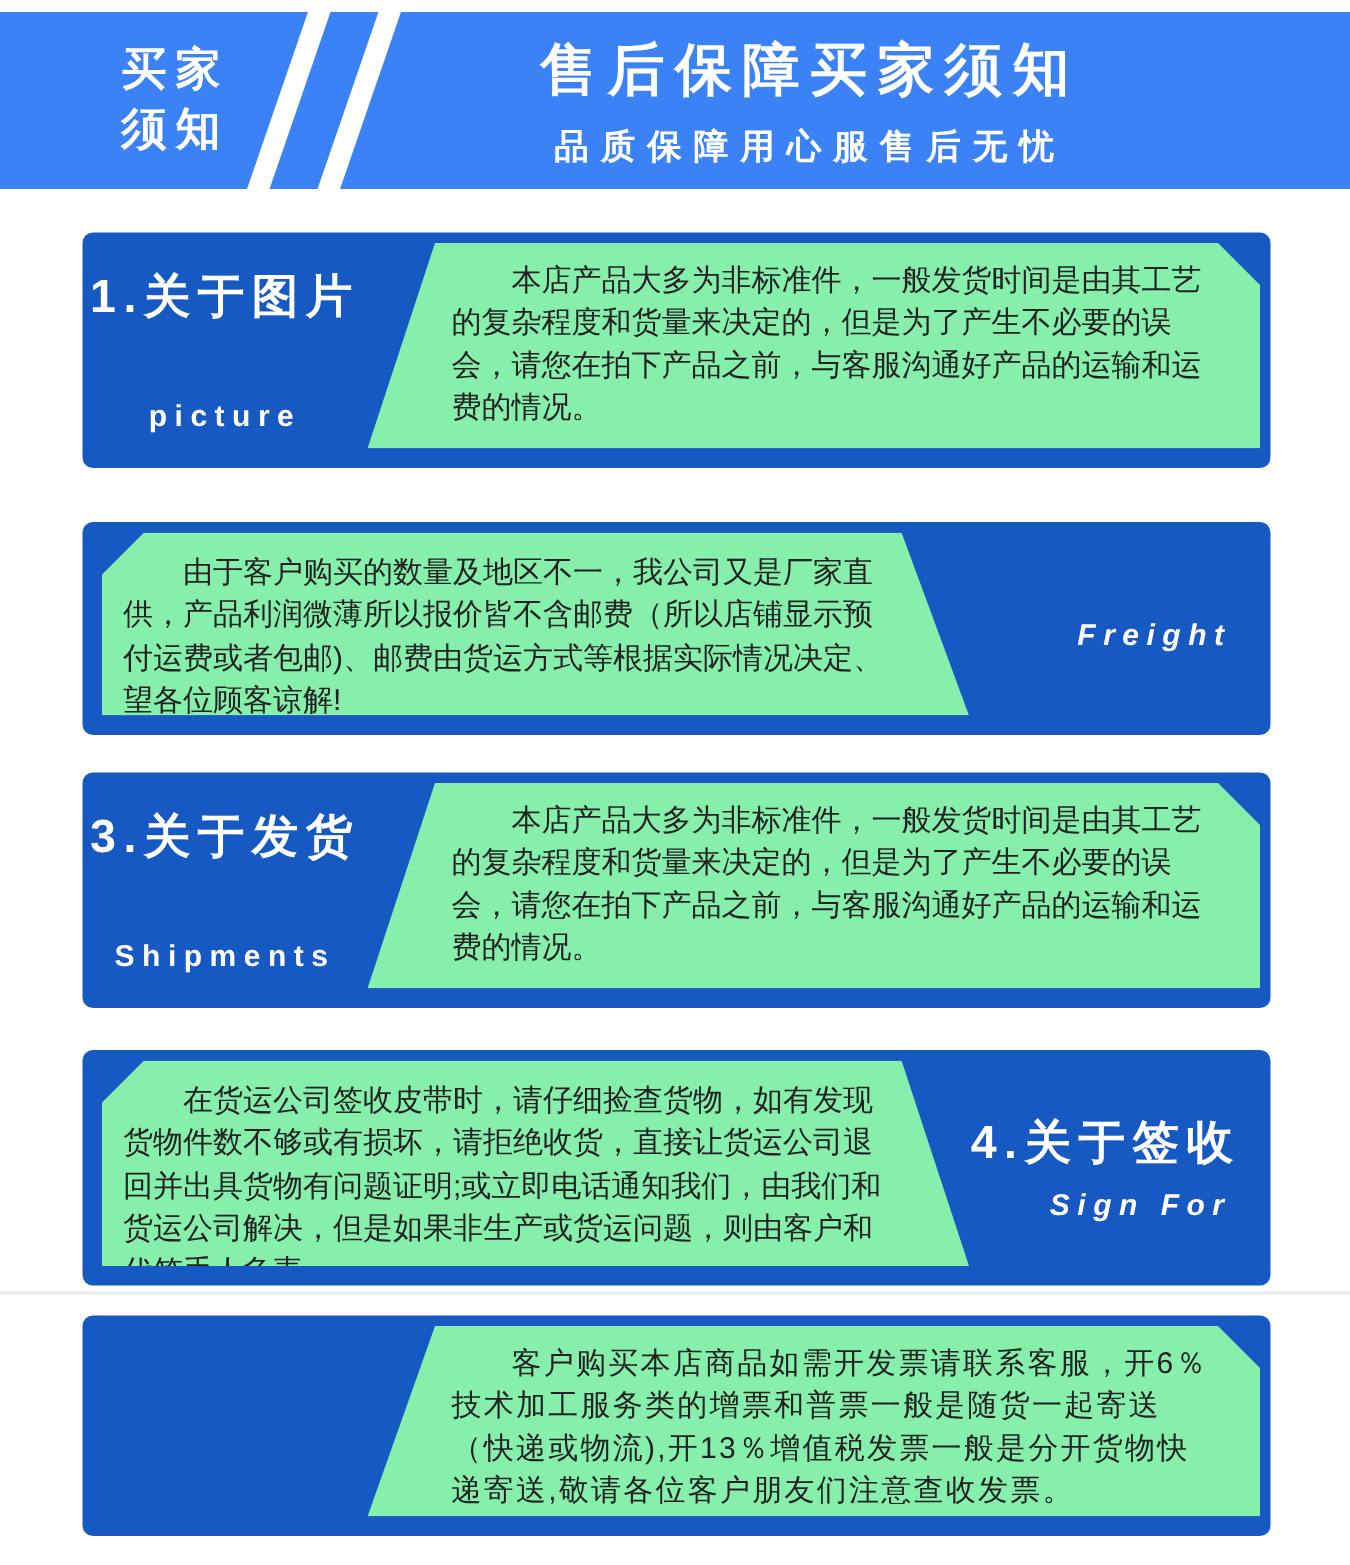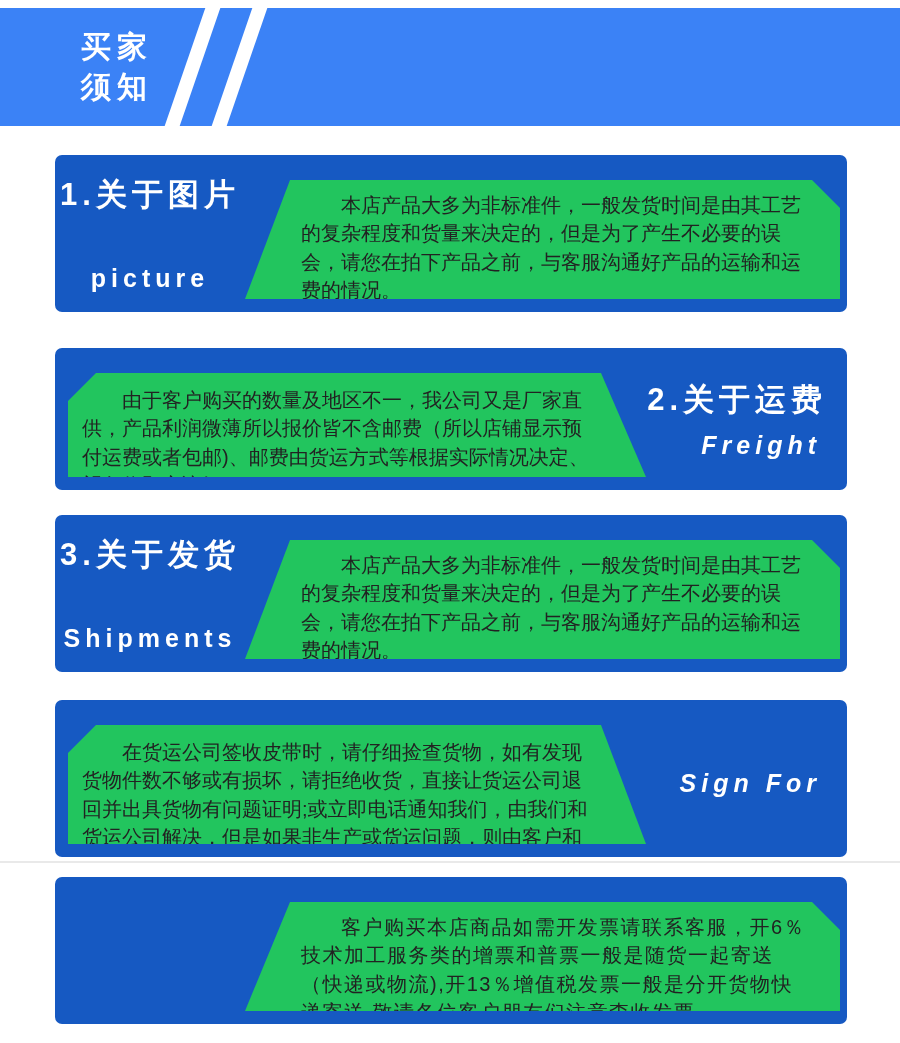--- a/index.html
+++ b/index.html
@@ -29,21 +29,21 @@
     display:flex;flex-direction:column;justify-content:center;align-items:center;
     color:#fff;text-align:center;
   }
   .header-title{font-size:38px;font-weight:bold;letter-spacing:7px;}
   .header-subtitle{font-size:23px;letter-spacing:8px;margin-top:10px;font-weight:bold;}
   
   .card{
     position:absolute;left:55px;width:792px;background:#1659c2;border-radius:7px;
   }
   .white-shape{
-    position:absolute;background:#22c55e;top:25px;bottom:13px;
+    position:absolute;background:#86efac;top:7px;bottom:13px;
     color:#222;font-size:20px;line-height:1.42;box-sizing:border-box;
   }
   .white-shape.odd{
     left:190px;width:595px;
     clip-path:polygon(45px 0, calc(100% - 28px) 0, 100% 28px, 100% 100%, 0 100%);
     padding:11px 26px 0 56px;
   }
   .white-shape.even{
     left:13px;width:578px;
     clip-path:polygon(28px 0, calc(100% - 45px) 0, 100% 100%, 0 100%, 0 28px);
@@ -51,73 +51,77 @@
   }
   .white-shape p{margin:0;text-indent:2em;}
   .ls2 p{letter-spacing:1.5px;}
   .label{
     position:absolute;top:0;bottom:0;color:#fff;
     display:flex;flex-direction:column;justify-content:center;
   }
   .label.left{left:0;width:190px;align-items:center;text-align:center;gap:38px;}
   .label.right{right:20px;width:215px;align-items:flex-end;text-align:right;}
   .label-cn{font-size:31px;font-weight:bold;letter-spacing:5px;}
-  .label-en{font-size:25px;font-weight:bold;letter-spacing:5px;margin-top:10px;}
+  .label-en{font-size:20px;font-weight:bold;letter-spacing:5px;margin-top:10px;}
   .label.right .label-en{margin-right:6px;font-style:italic;}
   .divider{
     position:absolute;left:0;top:861px;width:900px;height:2px;background:#e9e9e9;
   }
 </style>
 </head>
 <body>
 
 <div class="header">
   <div class="badge">
     <span>买家</span>
     <span>须知</span>
   </div>
   <div class="stripe s1"></div>
   <div class="stripe s2"></div>
+  <div class="header-titles">
+    <div class="header-title">售后保障买家须知</div>
+    <div class="header-subtitle">品质保障用心服售后无忧</div>
+  </div>
 </div>
 
 <section class="card" style="top:155px;height:157px;">
   <div class="white-shape odd">
     <p>本店产品大多为非标准件，一般发货时间是由其工艺的复杂程度和货量来决定的，但是为了产生不必要的误会，请您在拍下产品之前，与客服沟通好产品的运输和运费的情况。</p>
   </div>
   <div class="label left">
     <div class="label-cn">1.关于图片</div>
     <div class="label-en">picture</div>
   </div>
 </section>
 
 <section class="card" style="top:338px;height:142px;margin-top:10px;">
   <div class="white-shape even">
     <p>由于客户购买的数量及地区不一，我公司又是厂家直供，产品利润微薄所以报价皆不含邮费（所以店铺显示预付运费或者包邮)、邮费由货运方式等根据实际情况决定、望各位顾客谅解!</p>
   </div>
   <div class="label right">
-    <div class="label-cn">2.关于运费</div>
     <div class="label-en">Freight</div>
   </div>
 </section>
 
 <section class="card" style="top:515px;height:157px;">
   <div class="white-shape odd">
     <p>本店产品大多为非标准件，一般发货时间是由其工艺的复杂程度和货量来决定的，但是为了产生不必要的误会，请您在拍下产品之前，与客服沟通好产品的运输和运费的情况。</p>
   </div>
   <div class="label left">
     <div class="label-cn">3.关于发货</div>
     <div class="label-en">Shipments</div>
   </div>
 </section>
 
 <section class="card" style="top:700px;height:157px;">
   <div class="white-shape even">
     <p>在货运公司签收皮带时，请仔细捡查货物，如有发现货物件数不够或有损坏，请拒绝收货，直接让货运公司退回并出具货物有问题证明;或立即电话通知我们，由我们和货运公司解决，但是如果非生产或货运问题，则由客户和代签手人负责。</p>
   </div>
   <div class="label right">
+    <div class="label-cn">4.关于签收</div>
     <div class="label-en">Sign For</div>
   </div>
 </section>
 
 <div class="divider"></div>
 
 <section class="card ls2" style="top:877px;height:147px;">
   <div class="white-shape odd">
     <p>客户购买本店商品如需开发票请联系客服，开6％技术加工服务类的增票和普票一般是随货一起寄送（快递或物流),开13％增值税发票一般是分开货物快递寄送,敬请各位客户朋友们注意查收发票。</p>
   </div>

